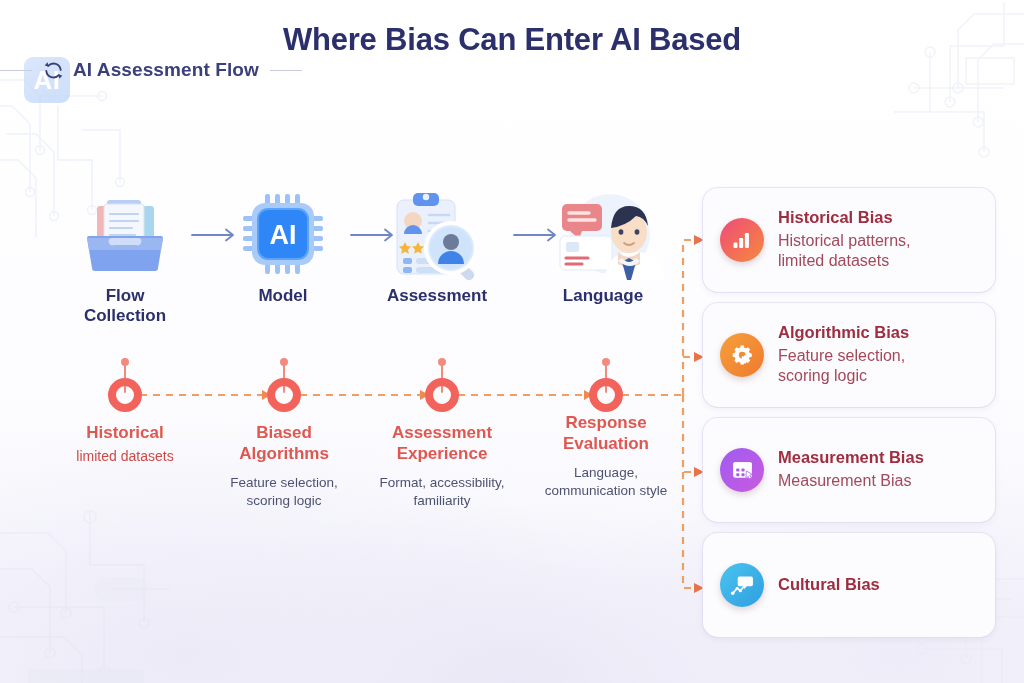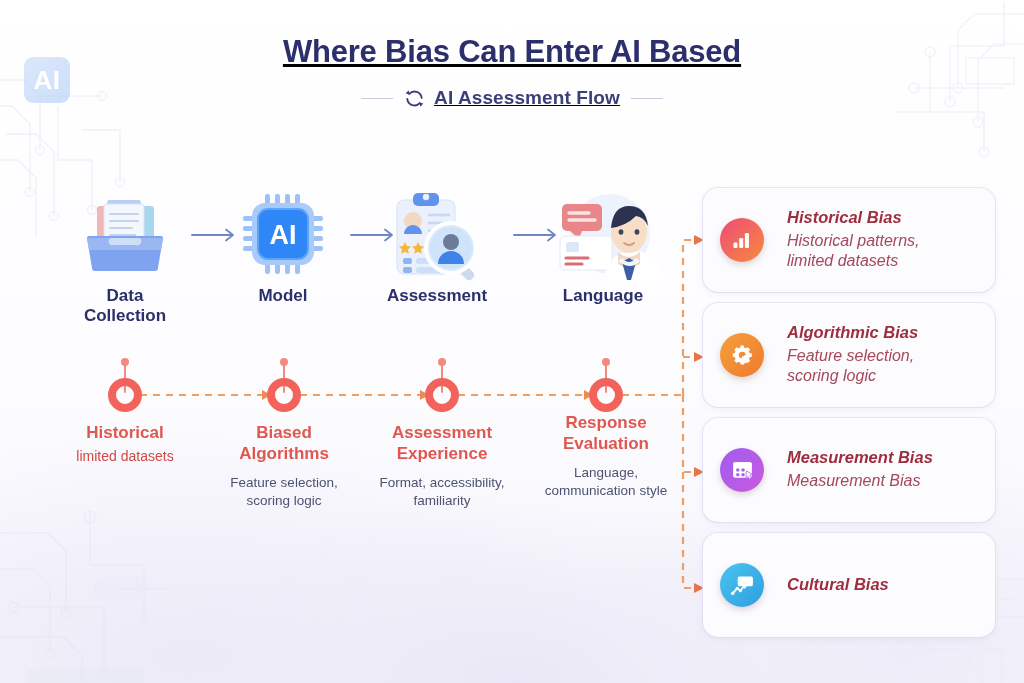--- a/index.html
+++ b/index.html
@@ -30,32 +30,32 @@
   .ai-badge {
     position: absolute; left: 24px; top: 57px;
     width: 46px; height: 46px; border-radius: 9px;
     background: linear-gradient(145deg, #cfe0fb 0%, #bcd4f8 100%);
     color: #ffffff; font-size: 26px; font-weight: 700;
     display: flex; align-items: center; justify-content: center;
     letter-spacing: .5px; opacity: .75;
   }
 
   
-  .header { position: absolute; top: 12px; left: 0; width: 1024px; text-align: center; text-decoration: underline; }
+  .header { position: absolute; top: 0; left: 0; width: 1024px; text-align: center; }
   .title-l1 {
     margin-top: 22px;
     font-size: 31px; font-weight: 700; color: #2b2f6b; letter-spacing: -.2px;
   }
   .title-l2 {
     margin-top: 7px;
     font-size: 31px; font-weight: 700; color: #f0a73c; letter-spacing: -.2px;
   }
   .subtitle-row {
-    margin-top: 17px;
-    display: flex; align-items: center; justify-content: center; gap: 11px;
+    margin-top: 1px;
+    display: flex; align-items: center; gap: 11px;
   }
   .sub-rule { width: 32px; height: 1px; background: #c9cbe0; }
   .sub-inner { display: flex; align-items: center; gap: 9px; }
   .sub-text { font-size: 19px; font-weight: 600; color: #3b3f7a; letter-spacing: .1px; }
 
   
   .pipeline { position: absolute; left: 52px; top: 186px; width: 620px; height: 130px; }
   .pipe-node { position: absolute; width: 118px; text-align: center; }
   .pipe-icon { height: 96px; display: flex; align-items: center; justify-content: center; }
   .pipe-label {
@@ -71,21 +71,21 @@
   .tl-desc-strong { font-size: 14px; color: #cf4a44; }
 
   
   .cards { position: absolute; left: 703px; top: 188px; width: 292px; }
   .bias-card {
     position: relative;
     height: 104px; margin-bottom: 11px;
     background: #fcfcfe;
     border-radius: 15px;
     box-shadow: 0 2px 7px rgba(70,60,130,.07), 0 0 0 1px rgba(230,228,245,.8);
-    display: flex; align-items: center; padding: 0 16px 0 17px; gap: 23px; font-style: italic;
+    display: flex; align-items: center; padding: 0 16px 0 17px; gap: 14px;
   }
   .bias-ico {
     width: 44px; height: 44px; border-radius: 50%;
     flex: 0 0 44px;
     display: flex; align-items: center; justify-content: center;
     box-shadow: 0 3px 7px rgba(120,70,90,.22);
   }
   .bias-txt { flex: 1 1 auto; min-width: 0; }
   .bias-title { font-size: 16.5px; font-weight: 700; color: #9e2d3f; line-height: 1.2; }
   .bias-sub { margin-top: 3px; font-size: 16px; color: #a4485a; line-height: 1.3; }
@@ -206,21 +206,21 @@
             <path d="M33 24 H61"></path>
               <path d="M33 31 H61"></path>
               <path d="M33 38 H55"></path>
               <path d="M33 45 H58"></path>
           </g>
           <path d="M12 46 h72 a2 2 0 0 1 2 2 l-5 30 a3 3 0 0 1-3 3 H18 a3 3 0 0 1-3-3 L10 48 a2 2 0 0 1 2-2z" fill="#7fa3ee"></path>
           <path d="M10 48 h76 l-2 12 H12z" fill="#9ab7f2"></path>
           <path d="M34 48 h28 a3 3 0 0 1-3 7 H37 a3 3 0 0 1-3-7z" fill="#cfdef8"></path>
         </svg>
       </div>
-      <div class="pipe-label" style="white-space:pre-line">Data
+      <div class="pipe-label" style="white-space:pre-line">Flow
 Collection</div>
     </div>
 
     <svg class="pipe-arrow" style="left:138px;" viewBox="0 0 52 18">
       <path d="M2 9 H42" stroke="#6e87c4" stroke-width="1.8" stroke-linecap="round" fill="none"></path>
       <path d="M36 3.5 L43 9 L36 14.5" stroke="#6e87c4" stroke-width="1.8" fill="none" stroke-linecap="round" stroke-linejoin="round"></path>
     </svg>
 
     <div class="pipe-node" style="left:172px; top:0;">
       <div class="pipe-icon">

